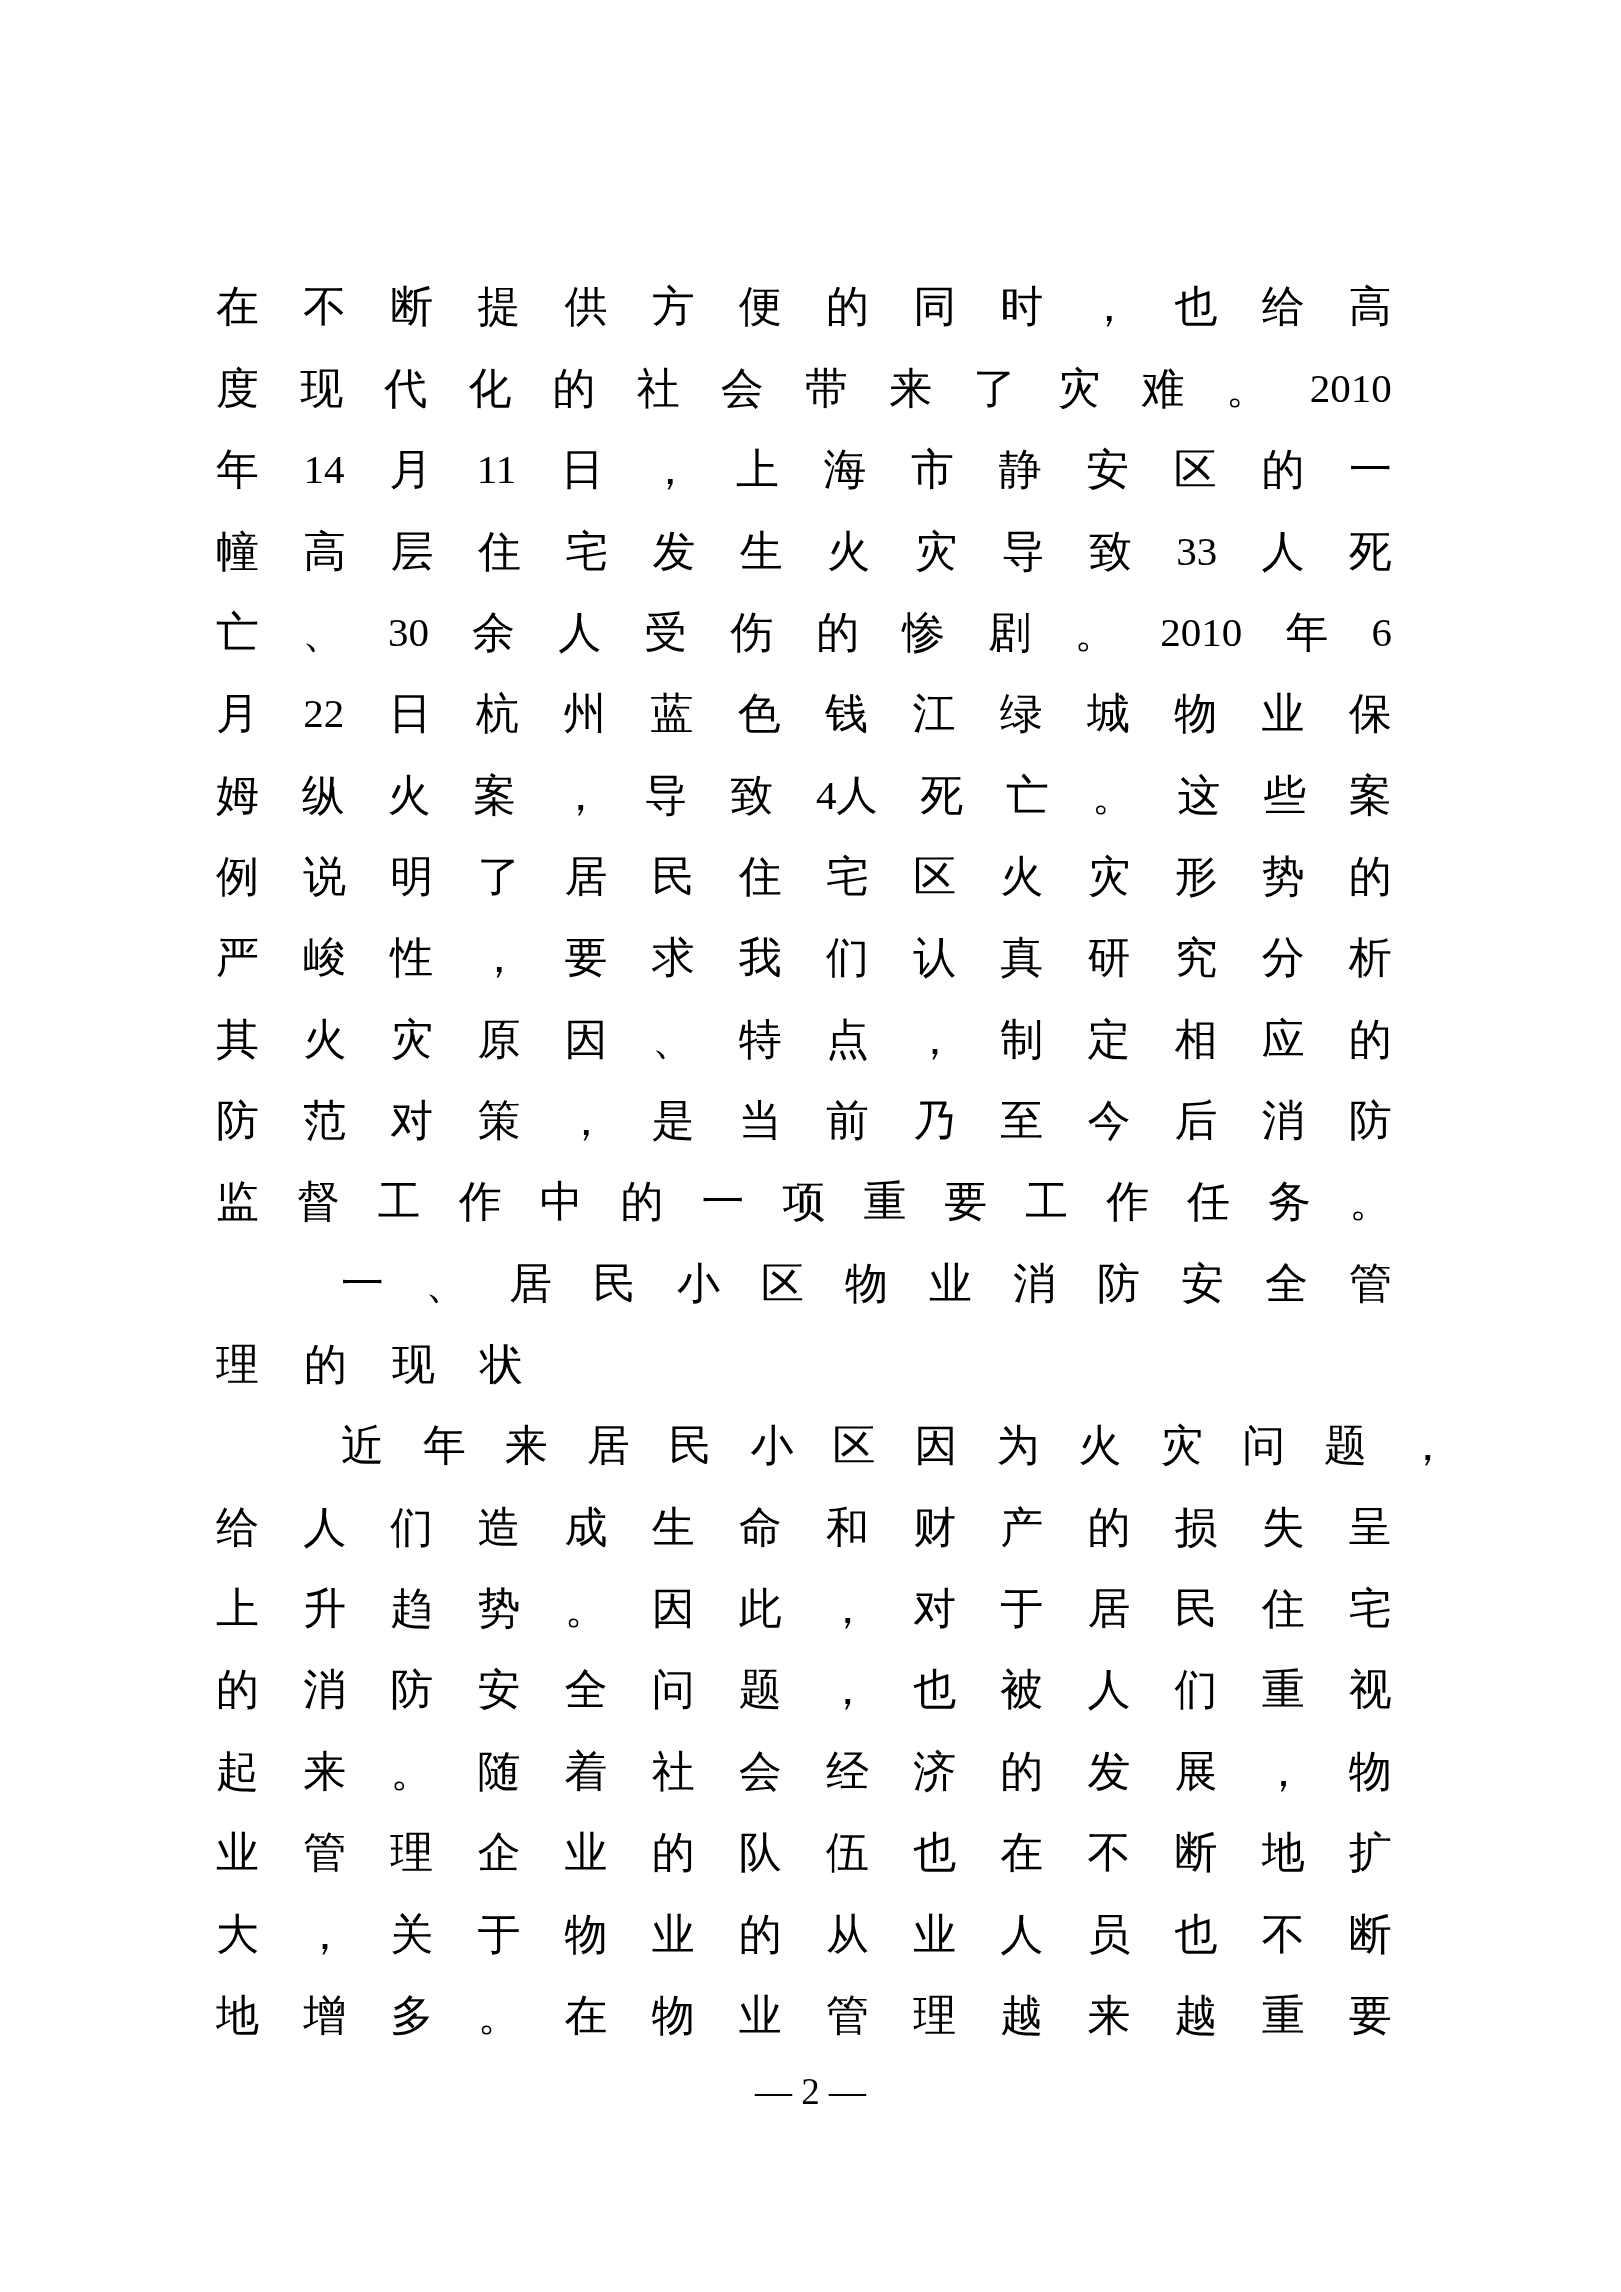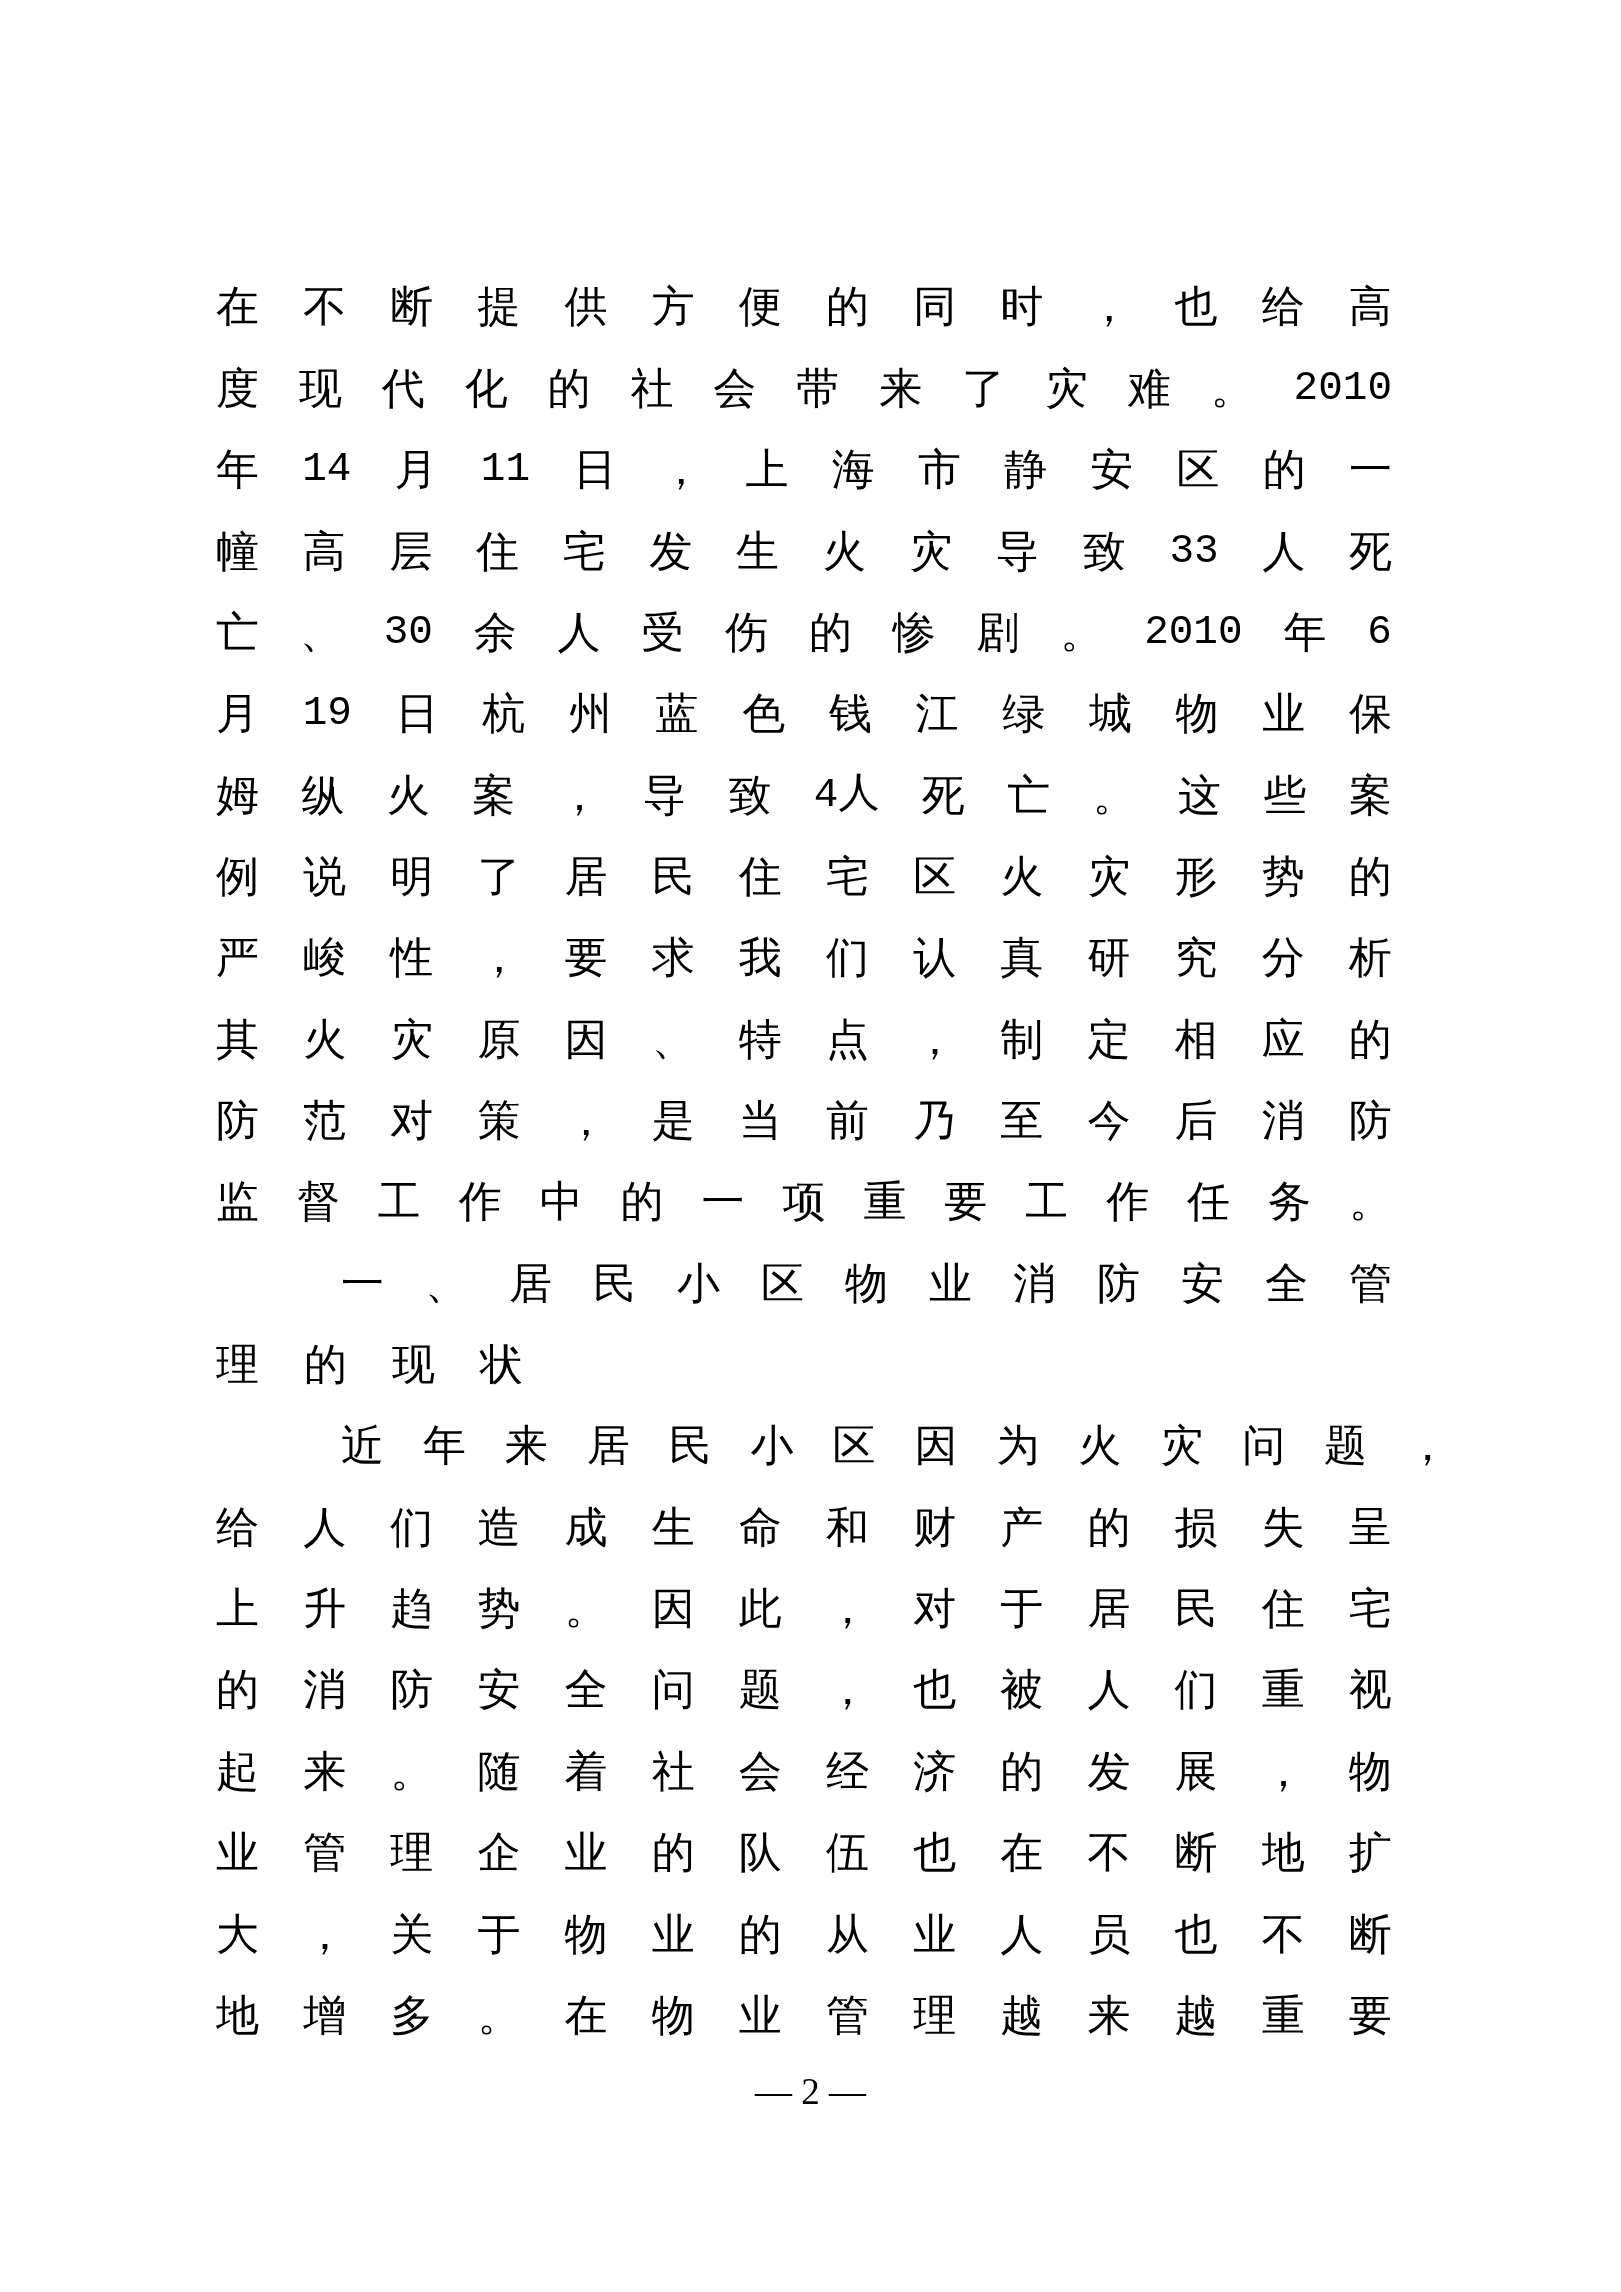--- a/index.html
+++ b/index.html
@@ -6,21 +6,21 @@
   body { width: 1621px; height: 2293px; position: relative; overflow: hidden;
          font-family: "DejaVu Sans", "Liberation Sans", sans-serif; color: #000; }
   .page { position: absolute; left: 0; top: 0; width: 1621px; height: 2293px; background: #fff; }
   .line { position: absolute; left: 216px; width: 1176px; height: 69px;
           display: flex; justify-content: space-between; align-items: center;
           font-size: 43px; line-height: 69px; white-space: nowrap; }
   .line.indent { left: 341px; width: 1051px; }
   .line.indent-wide { left: 341px; width: 1108px; }
   .line.short { justify-content: flex-start; gap: 45px; }
   .ch { display: inline-block; text-align: center; }
-  .num { font-family: Liberation Mono, monospace; font-size: 41px; }
+  .num { font-family: Liberation Serif, serif; font-size: 41px; }
   .pagenum { position: absolute; left: 0; width: 1621px; top: 2070px; text-align: center;
              font-family: "Liberation Serif", "DejaVu Serif", serif; font-size: 37px; }
 </style>
 </head>
 <body>
 
 <div class="page">
   <div id="lines">
       <div class="line" style="top: 272px;">
         <span class="ch">在</span>
@@ -97,21 +97,21 @@
         <span class="ch">的</span>
         <span class="ch">惨</span>
         <span class="ch">剧</span>
         <span class="ch">。</span>
         <span class="ch num">2010</span>
         <span class="ch">年</span>
         <span class="ch num">6</span>
       </div>
       <div class="line" style="top: 679px;">
         <span class="ch">月</span>
-        <span class="ch num">19</span>
+        <span class="ch num">22</span>
         <span class="ch">日</span>
         <span class="ch">杭</span>
         <span class="ch">州</span>
         <span class="ch">蓝</span>
         <span class="ch">色</span>
         <span class="ch">钱</span>
         <span class="ch">江</span>
         <span class="ch">绿</span>
         <span class="ch">城</span>
         <span class="ch">物</span>

